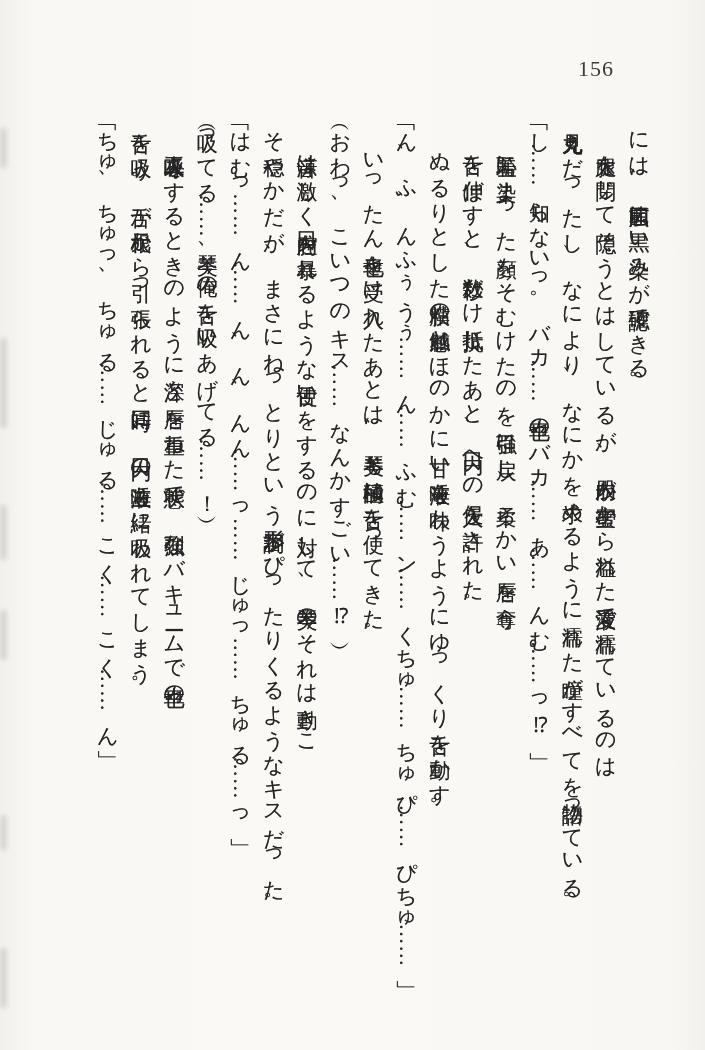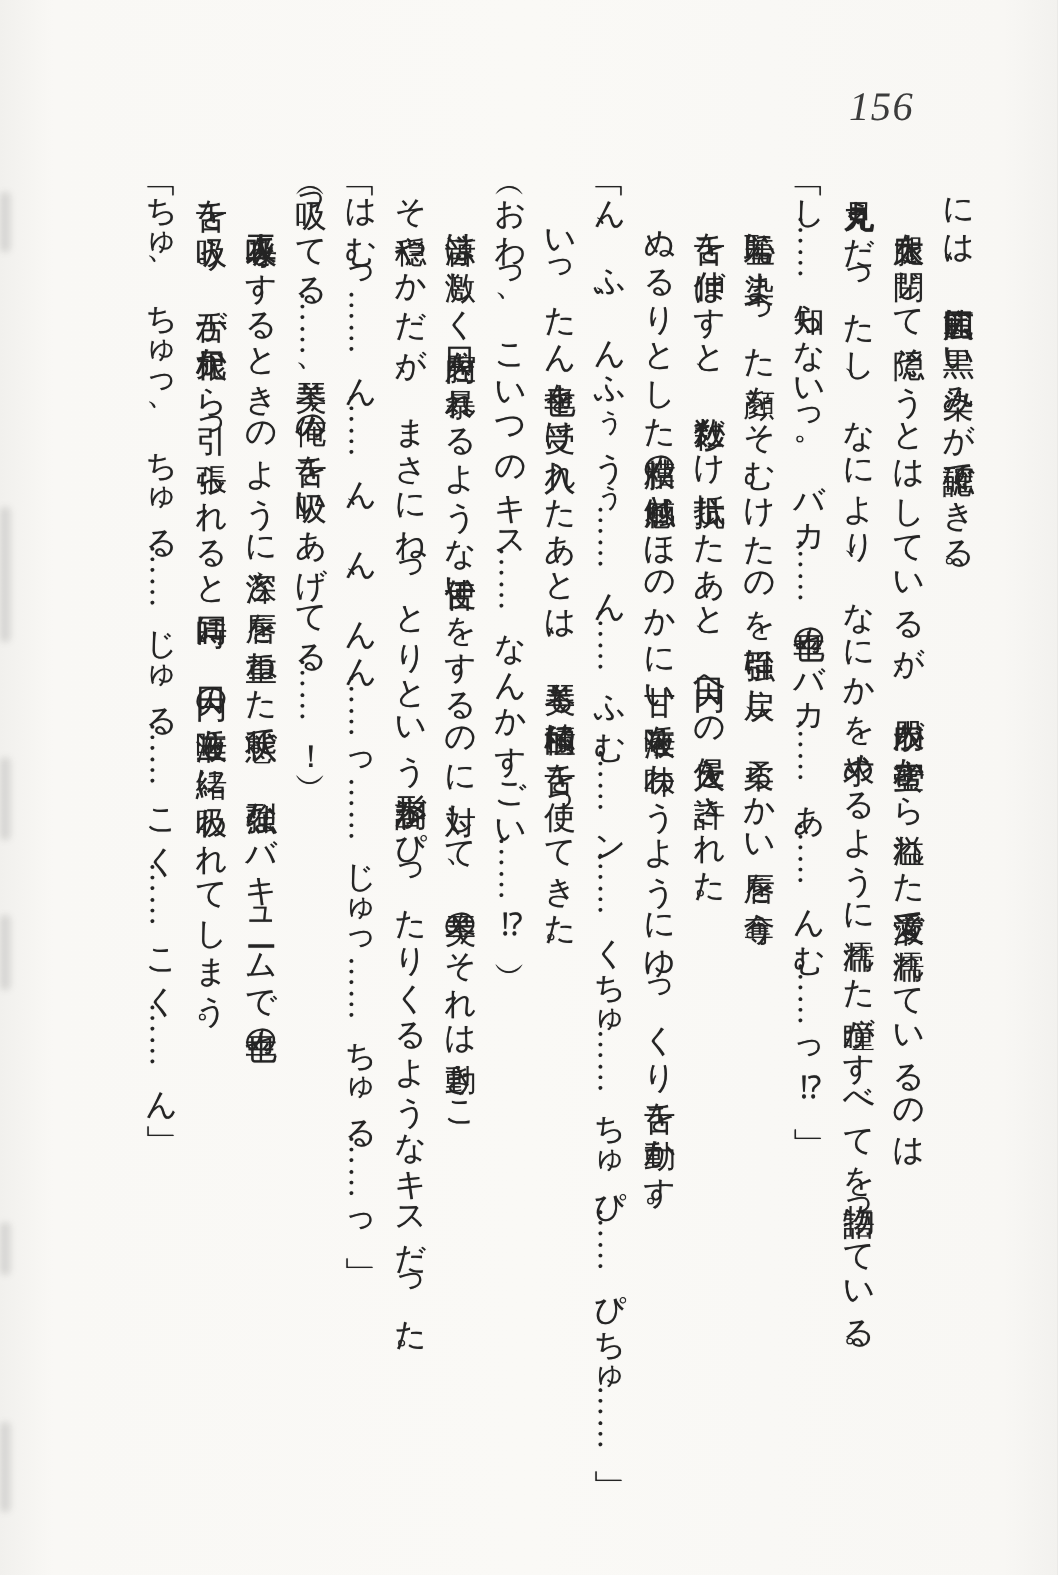--- a/index.html
+++ b/index.html
@@ -16,23 +16,22 @@
   .page {
     position: relative;
     width: 705px;
     height: 1050px;
     background: linear-gradient(90deg, #f1f0ed 0%, #f9f8f5 5%, #faf9f6 50%, #f8f7f4 95%, #f2f1ee 100%);
     overflow: hidden;
   }
   .page-number {
     position: absolute;
     top: 56px;
-    left: 566px;
-    font-size: 27px;
-    font-style: italic;
+    left: 578px;
+    font-size: 22px;
     letter-spacing: 1px;
     color: #3c3c3c;
   }
   .text-area {
     position: absolute;
     top: 117px;
     right: 50px;
     width: 566px;
     height: 880px;
     writing-mode: vertical-rl;

